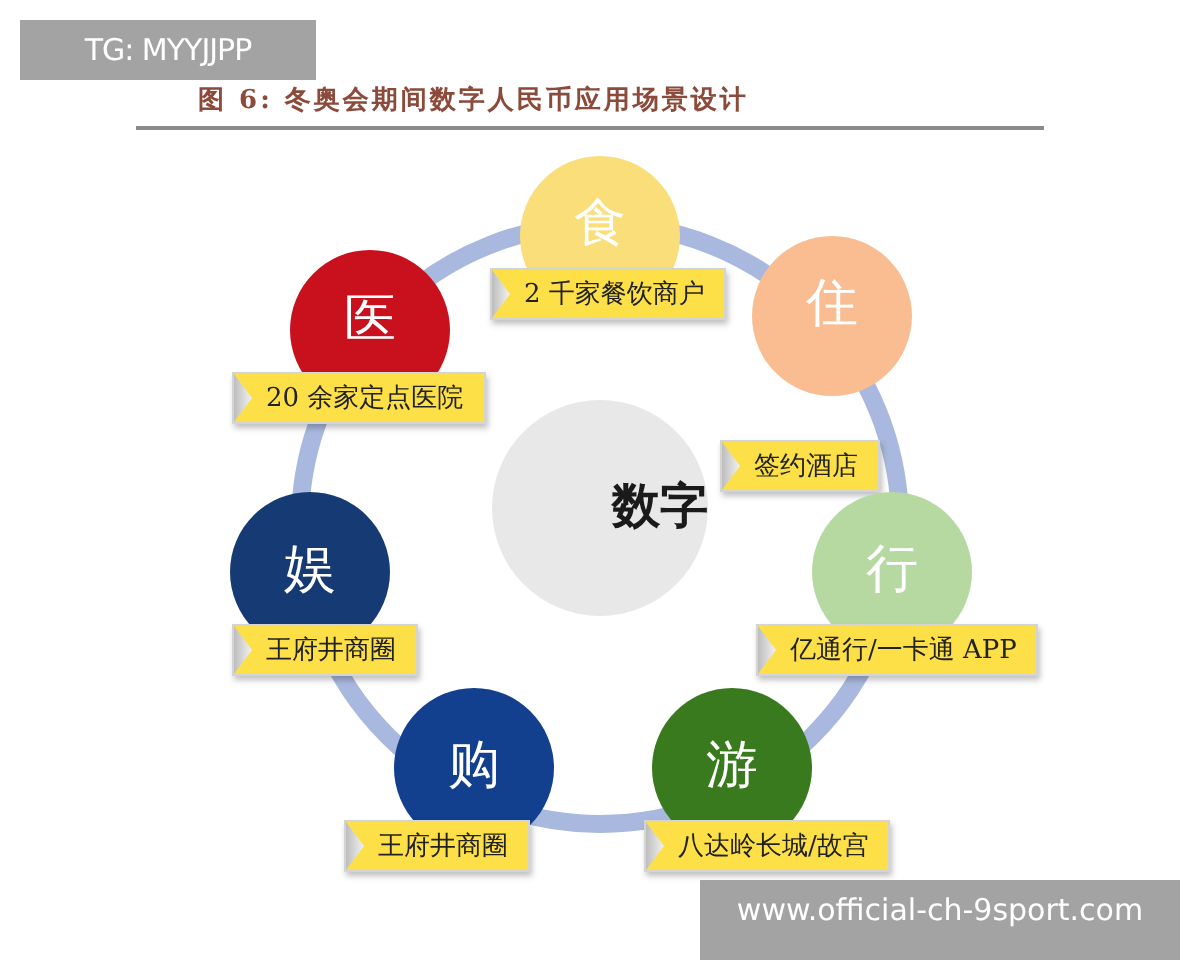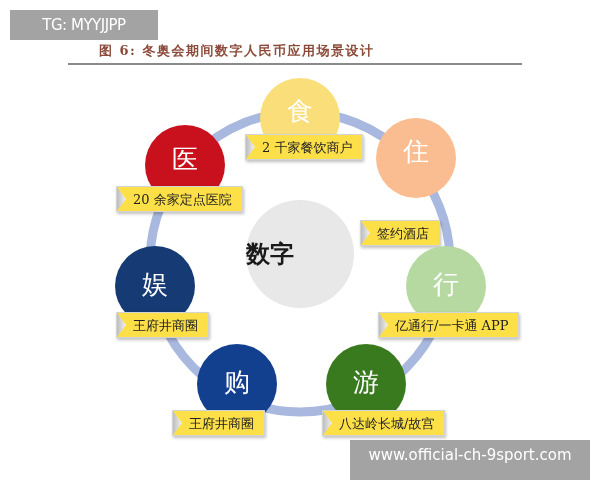--- a/index.html
+++ b/index.html
@@ -24,21 +24,21 @@
   svg.diagram { position: absolute; left: 0; top: 0; }
   .node {
     position: absolute; width: 80px; height: 80px; border-radius: 50%;
     display: flex; align-items: center; justify-content: center;
     font-family: "DejaVu Sans", "Liberation Sans", sans-serif;
     font-size: 26px; color: #ffffff;
   }
   .center-node {
     position: absolute; left: 246px; top: 200px; width: 108px; height: 108px;
     border-radius: 50%; background: #e8e8e8;
-    display: flex; flex-direction: column; align-items: flex-start; justify-content: center;
+    display: flex; flex-direction: column; align-items: flex-end; justify-content: center;
     font-family: Liberation Sans, sans-serif;
     font-size: 24px; font-weight: bold; color: #1a1a1a; line-height: 30px;
   }
   .label {
     position: absolute; height: 26px; background: #fde047;
     border: 1px solid #d4d4d4;
     box-shadow: 1px 2px 3px rgba(0,0,0,0.25);
     font-size: 13px; line-height: 26px; color: #222; white-space: nowrap;
     padding: 0 10px 0 16px; box-sizing: border-box;
   }

